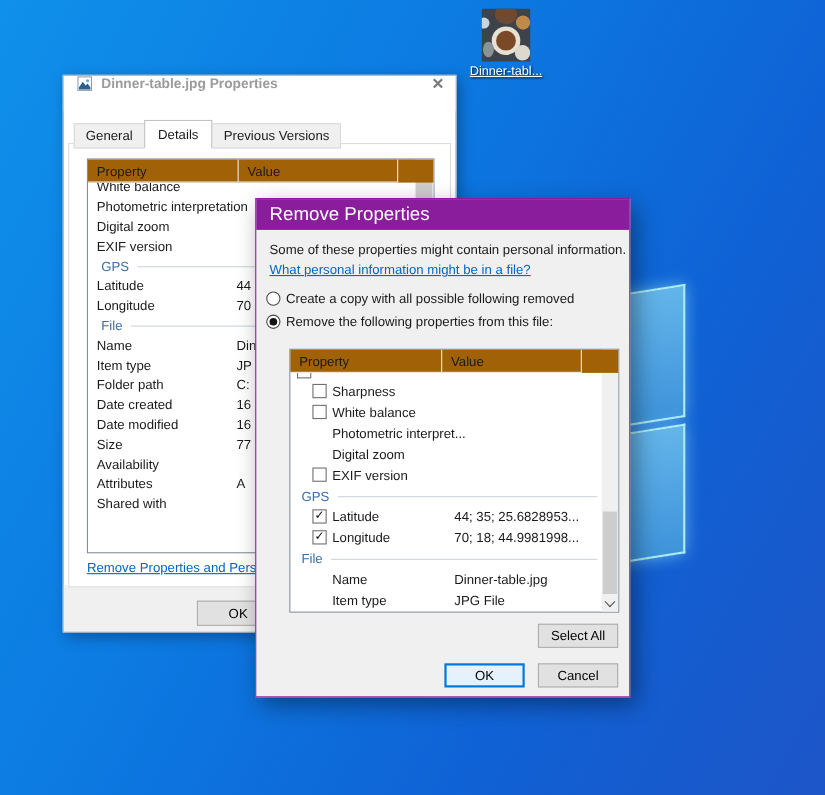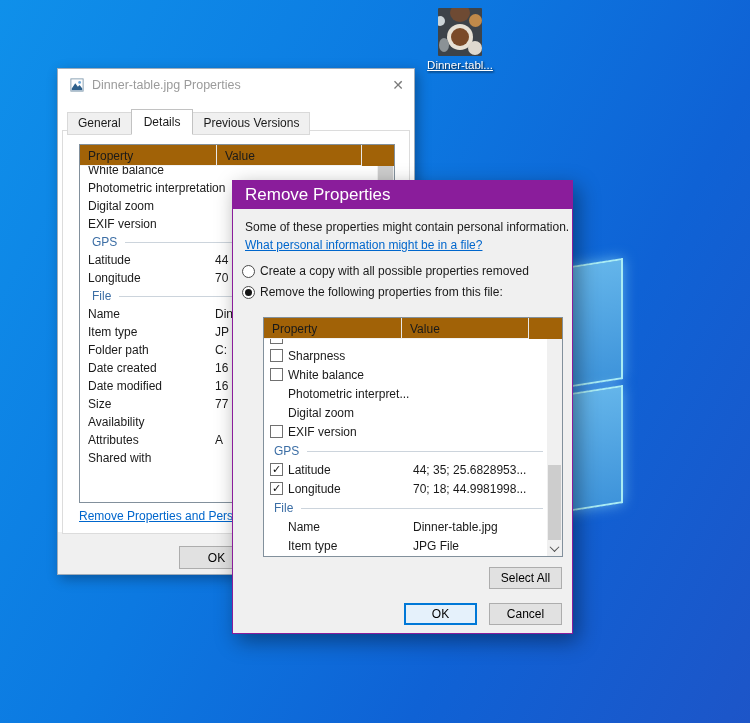--- a/index.html
+++ b/index.html
@@ -25,21 +25,21 @@
   .t-p6{left:1px;top:30px;width:10px;height:14px;background:#8b9296;}
   .icon-label{margin-top:3px;font-size:11.5px;color:#fff;text-shadow:1px 1px 2px rgba(0,0,0,.85);text-decoration:underline;}
   
   .btn{position:absolute;display:flex;align-items:center;justify-content:center;
     background:#e1e1e1;border:1px solid #adadad;box-sizing:border-box;color:#000;font-size:12px;}
   .btn.default{background:#e5f1fb;border:2px solid #0078d7;}
   .link{text-decoration:underline;cursor:pointer;}
   
   #props{position:absolute;left:57px;top:68px;width:358px;height:507px;background:#fff;
     border:1px solid #9facba;box-sizing:border-box;box-shadow:3px 4px 12px rgba(0,0,0,.3);z-index:10;}
-  .props-titlebar{height:32px;display:flex;align-items:center;padding:0 10px 0 12px;background:#fff;}
+  .props-titlebar{height:32px;display:flex;align-items:flex-start;padding:0 10px 0 12px;background:#fff;font-weight:bold;}
   .props-title{flex:1;color:#9b9b9b;font-size:12.5px;margin-left:8px;}
   .close-x{color:#7a7a7a;font-size:14px;line-height:14px;}
   .props-bottom{position:absolute;left:0;right:0;bottom:0;height:42px;background:#f0f0f0;}
   .tabs{position:absolute;left:9px;top:40px;display:flex;align-items:flex-end;}
   .tab{background:#f0f0f0;border:1px solid #d9d9d9;padding:3px 10px 4px;margin-right:-1px;position:relative;z-index:1;}
   .tab.selected{background:#fff;padding:5px 12px 5px;border-color:#c2c2c2;border-bottom-color:#fff;z-index:3;}
   .tab-page{position:absolute;left:4px;top:61px;width:348px;height:404px;background:#fff;border:1px solid #dcdcdc;box-sizing:border-box;}
   
   .list{position:absolute;background:#fff;border:1px solid #82909c;box-sizing:border-box;}
   .lheader{display:flex;height:21px;background:#a16207;position:relative;z-index:2;}
@@ -78,21 +78,21 @@
   .rm-help{position:absolute;left:12px;top:57px;color:#0066cc;}
   .radio-row{position:absolute;left:9px;display:flex;align-items:center;}
   .radio{width:13px;height:13px;box-sizing:border-box;border:1px solid #4a4a4a;border-radius:50%;background:#fff;position:relative;margin-right:5px;flex:0 0 13px;}
   .radio.sel::after{content:"";position:absolute;inset:2px;background:#141414;border-radius:50%;}
   #radio1{top:83px;}
   #radio2{top:104px;}
   #rm-list{left:30px;top:136px;width:300px;height:240px;}
   #rm-list .hcell.p{width:138px;}
   #rm-list .hcell.v{width:127px;}
   #rm-list .lbody{right:15px;}
-  #rm-rows .lrow{height:19px;padding-left:6px;}
+  #rm-rows .lrow{height:19px;padding-left:20px;}
   #rm-rows .lrow.secrow{padding-left:10px;}
   #rm-rows .val{left:143px;padding-left:6px;}
   .cb{width:13px;height:13px;box-sizing:border-box;border:1px solid #707070;background:#fff;margin-right:5px;
     font-size:11px;line-height:11px;text-align:center;color:#0b0b0b;flex:0 0 13px;}
   .cb-spacer{width:18px;flex:0 0 18px;}
   .clip-row{height:7px;overflow:hidden;position:relative;}
   .clip-row .cb{position:absolute;top:-8px;left:6px;}
   #rm-list .sbar{width:15px;}
   #rm-list .sthumb{top:147px;height:75px;}
   #btn-select-all{left:256px;top:386px;width:73px;height:22px;}
@@ -220,21 +220,21 @@
 </div>
 
 <div id="remove">
   <div class="rm-titlebar">
     <span>Remove Properties</span>
   </div>
   <div class="rm-info">Some of these properties might contain personal information.</div>
   <span class="rm-help link">What personal information might be in a file?</span>
   <div class="radio-row" id="radio1">
     <span class="radio"></span>
-    <span>Create a copy with all possible properties removed</span>
+    <span>Create a copy with all possible following removed</span>
   </div>
   <div class="radio-row" id="radio2">
     <span class="radio sel"></span>
     <span>Remove the following properties from this file:</span>
   </div>
   <div class="list" id="rm-list">
     <div class="lheader">
       <div class="hcell p">Property</div>
       <div class="hcell v">Value</div>
     </div>

